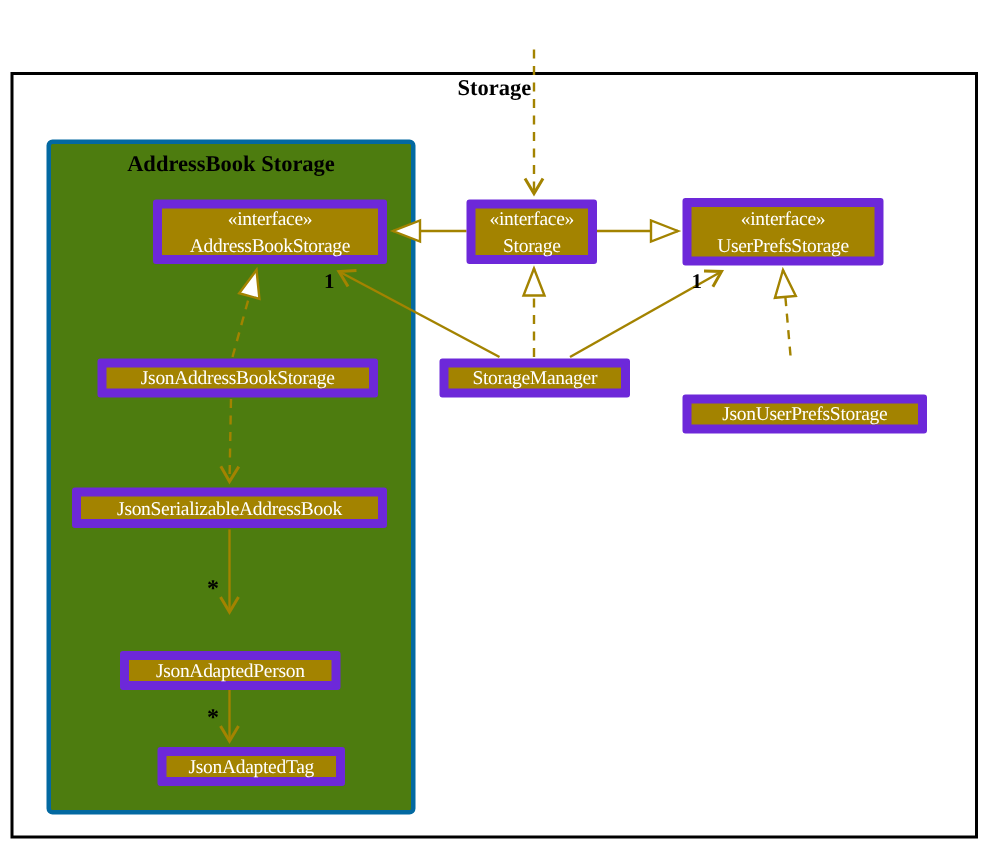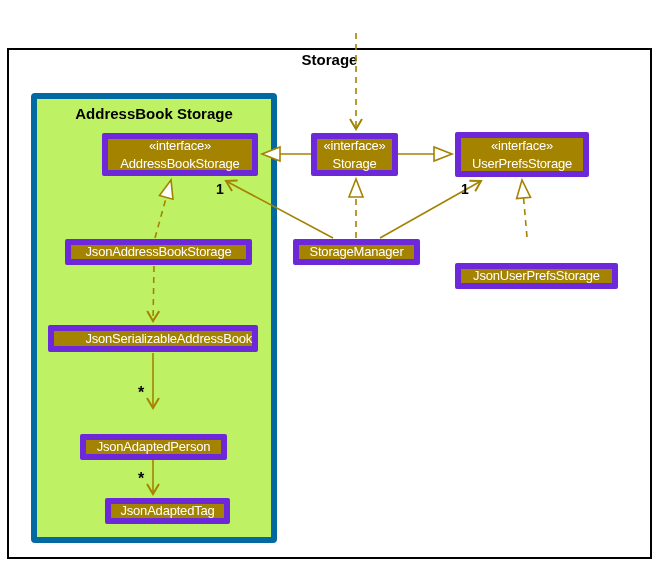--- a/index.html
+++ b/index.html
@@ -1,42 +1,42 @@
 <!DOCTYPE html>
 <html><head>
 <meta charset="utf-8">
 <style>
   html, body { margin: 0; padding: 0; background: #ffffff; }
   #canvas {
     position: relative;
     width: 663px; height: 570px;
     background: #ffffff;
-    font-family: Liberation Sans, sans-serif;
+    font-family: Liberation Serif, serif;
     overflow: hidden;
   }
   
   .frame {
     position: absolute;
     left: 7px; top: 48px; width: 645px; height: 511px;
     border: 2px solid #000;
     background: #ffffff;
     box-sizing: border-box;
   }
   .frame-title {
     position: absolute;
     left: 7px; top: 51px; width: 645px;
     text-align: center;
     font-size: 15px; font-weight: bold; color: #000;
   }
   
   .package {
     position: absolute;
-    border: 6px solid #0369a1;
+    border: 3px solid #0369a1;
     border-radius: 4px;
-    background: #bef264;
+    background: #4d7c0f;
     box-sizing: border-box;
   }
   .package-title {
     display: block;
     padding-top: 6px;
     text-align: center;
     font-size: 15px; font-weight: bold; color: #000;
   }
   #pkg-addressbook { left: 31px; top: 93px;  width: 246px; height: 450px; }
   #pkg-userprefs   { left: 438px; top: 95px; width: 196px; height: 180px; }
@@ -62,21 +62,21 @@
     white-space: nowrap;
     box-sizing: border-box;
     line-height: 18px;
   }
   #node-abs-interface     { left: 102px; top: 133px; width: 156px; height: 43px; }
   #node-storage-interface { left: 311px; top: 133px; width: 87px;  height: 43px; }
   #node-ups-interface     { left: 455px; top: 132px; width: 134px; height: 45px; }
   #node-json-abs          { left: 65px;  top: 239px; width: 187px; height: 26px; }
   #node-storage-manager   { left: 293px; top: 239px; width: 127px; height: 26px; }
   #node-json-ups          { left: 455px; top: 238px; width: 163px; height: 26px; margin-top: 25px; }
-  #node-json-serializable { left: 48px;  top: 325px; width: 210px; height: 27px; align-items: flex-end; }
+  #node-json-serializable { left: 48px;  top: 325px; width: 210px; height: 27px; }
   #node-json-person       { left: 80px;  top: 412px; width: 147px; height: 26px; margin-top: 22px; }
   #node-json-tag          { left: 105px;  top: 498px; width: 125px; height: 26px; }
   
   .mult {
     position: absolute;
     font-size: 14px; font-weight: bold; color: #000;
     line-height: 14px;
   }
   #mult-sm-abs { left: 216px; top: 182px; }
   #mult-sm-ups { left: 461px; top: 182px; }

